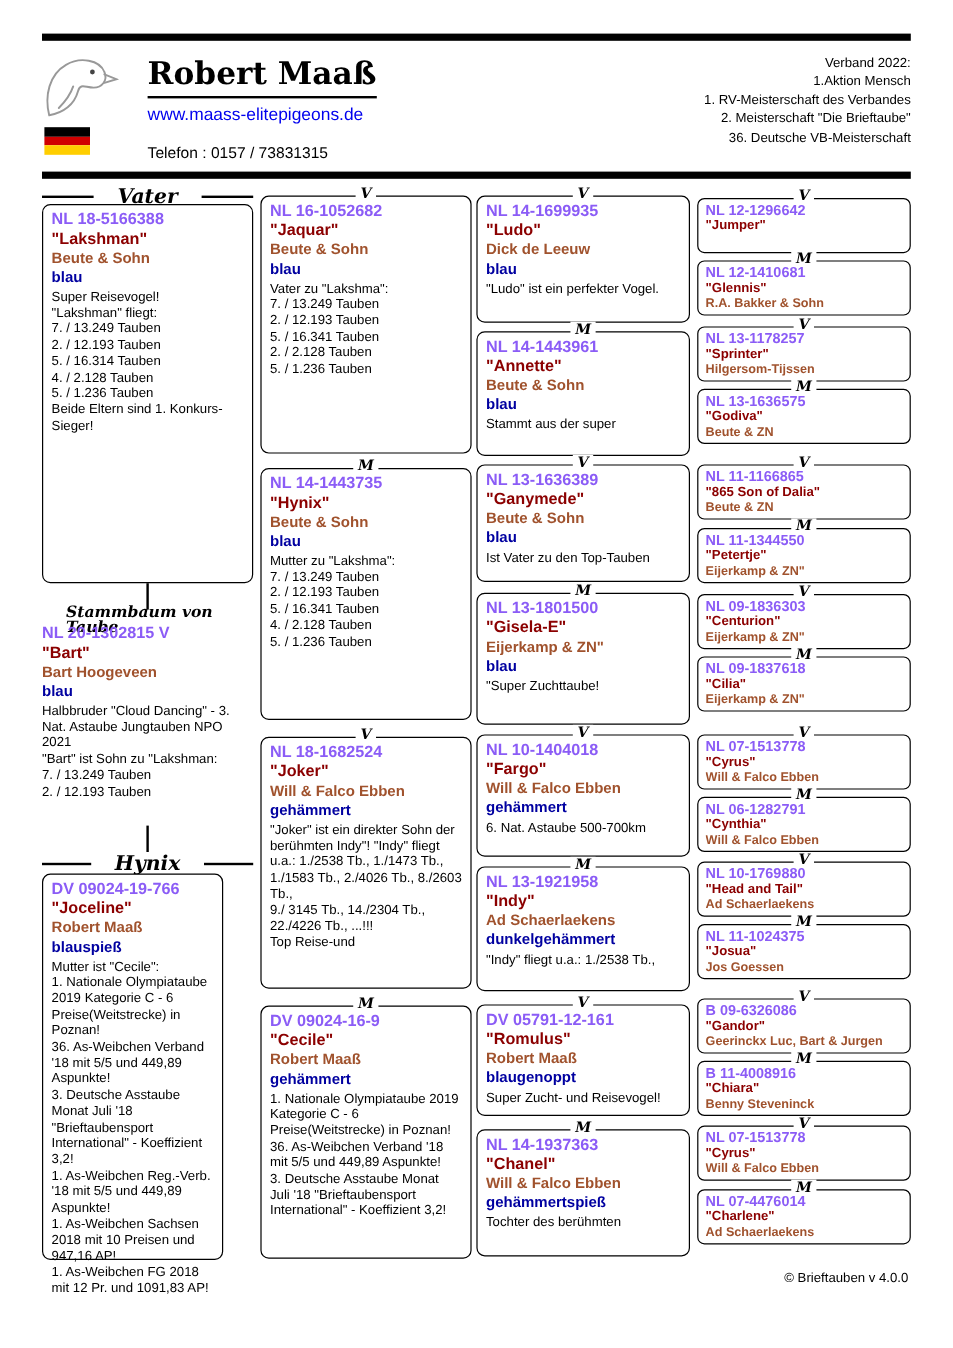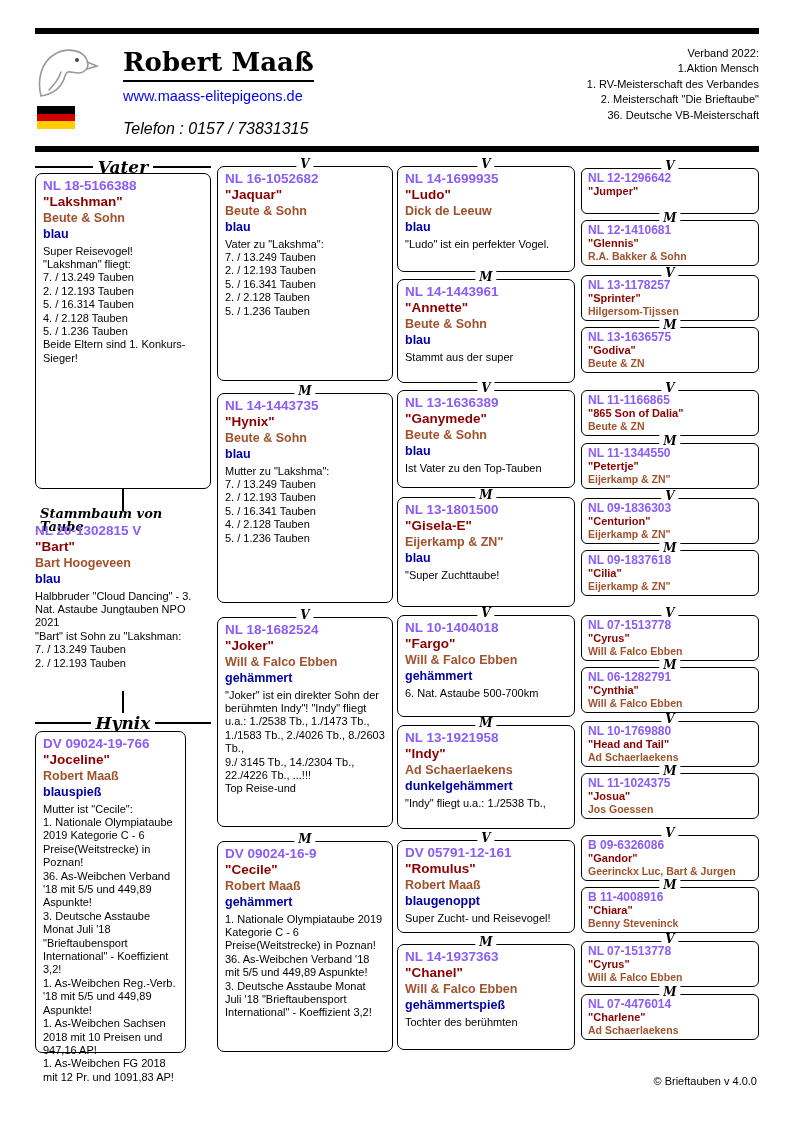--- a/index.html
+++ b/index.html
@@ -10,41 +10,41 @@
   .header{display:flex;align-items:flex-start;padding:10px 0 8px 0;}
   .logo-col{width:78px;flex:0 0 78px;display:flex;flex-direction:column;align-items:flex-start;}
   .flag{width:38px;height:23px;margin-top:8px;margin-left:2px;}
   .flag div{height:33.33%;}
   .flag .f1{background:#000;}
   .flag .f2{background:#d00000;}
   .flag .f3{background:#ffce00;}
   .title-col{flex:1;padding-left:10px;padding-top:4px;}
   .title{display:inline-block;font-family:"DejaVu Serif",serif;font-weight:bold;font-size:26px;border-bottom:2px solid #000;padding-bottom:3px;line-height:1.1;}
   .website{display:block;margin-top:6px;font-size:14.5px;color:#0000EE;cursor:pointer;}
-  .phone{margin-top:16px;font-size:16px;font-style:italic;}
+  .phone{margin-top:16px;font-size:13px;}
   .achv{width:230px;flex:0 0 230px;text-align:right;font-size:11px;line-height:1.4;white-space:pre-line;padding-top:2px;}
   
   .pedigree{position:relative;height:896px;margin-top:7px;}
   .pbox{position:absolute;border:1.5px solid #000;border-radius:7px;background:#fff;padding:4px 7px;box-sizing:border-box;}
   .ring{font-weight:bold;font-size:13.5px;color:#8b5cf6;line-height:1.25;}
   .pname{font-weight:bold;font-size:13.5px;color:#8B0000;line-height:1.25;}
   .breeder{font-weight:bold;font-size:12.5px;color:#A0522D;line-height:1.25;}
   .pcolor{font-weight:bold;font-size:12.5px;color:#0000A0;line-height:1.25;}
   .desc{font-size:11px;color:#000;margin-top:2px;white-space:pre-line;line-height:1.22;}
   .marker{position:absolute;top:-9px;left:50%;transform:translateX(-50%);background:#fff;padding:0 4px;font-family:"DejaVu Serif",serif;font-style:italic;font-weight:bold;font-size:12px;line-height:1;}
   .g4{padding:2px 6px;border-radius:6px;}
   .g4 .ring{font-size:12px;line-height:1.2;}
   .g4 .pname{font-size:11px;line-height:1.2;}
   .g4 .breeder{font-size:10.5px;line-height:1.2;white-space:nowrap;overflow:hidden;}
-  .sec-label{position:absolute;display:flex;align-items:center;gap:5px;font-family:"DejaVu Serif",serif;font-style:italic;font-weight:bold;font-size:17px;line-height:1;}
+  .sec-label{position:absolute;display:flex;align-items:center;gap:20px;font-family:"DejaVu Serif",serif;font-style:italic;font-weight:bold;font-size:17px;line-height:1;}
   .sec-label .rule{flex:1;height:2px;background:#000;}
   .sec-label.small{font-size:13px;}
   .subject{position:absolute;}
   .vline{position:absolute;width:2px;background:#000;}
-  .footer{text-align:right;font-size:11px;margin-top:20px;padding-right:2px;}
+  .footer{text-align:right;font-size:11px;margin-top:7px;padding-right:2px;}
 </style>
 </head>
 <body>
 
 <div class="page">
   <div class="bar"></div>
 
   <div class="header">
     <div class="logo-col">
       <svg width="64" height="54" viewBox="0 0 64 54">

